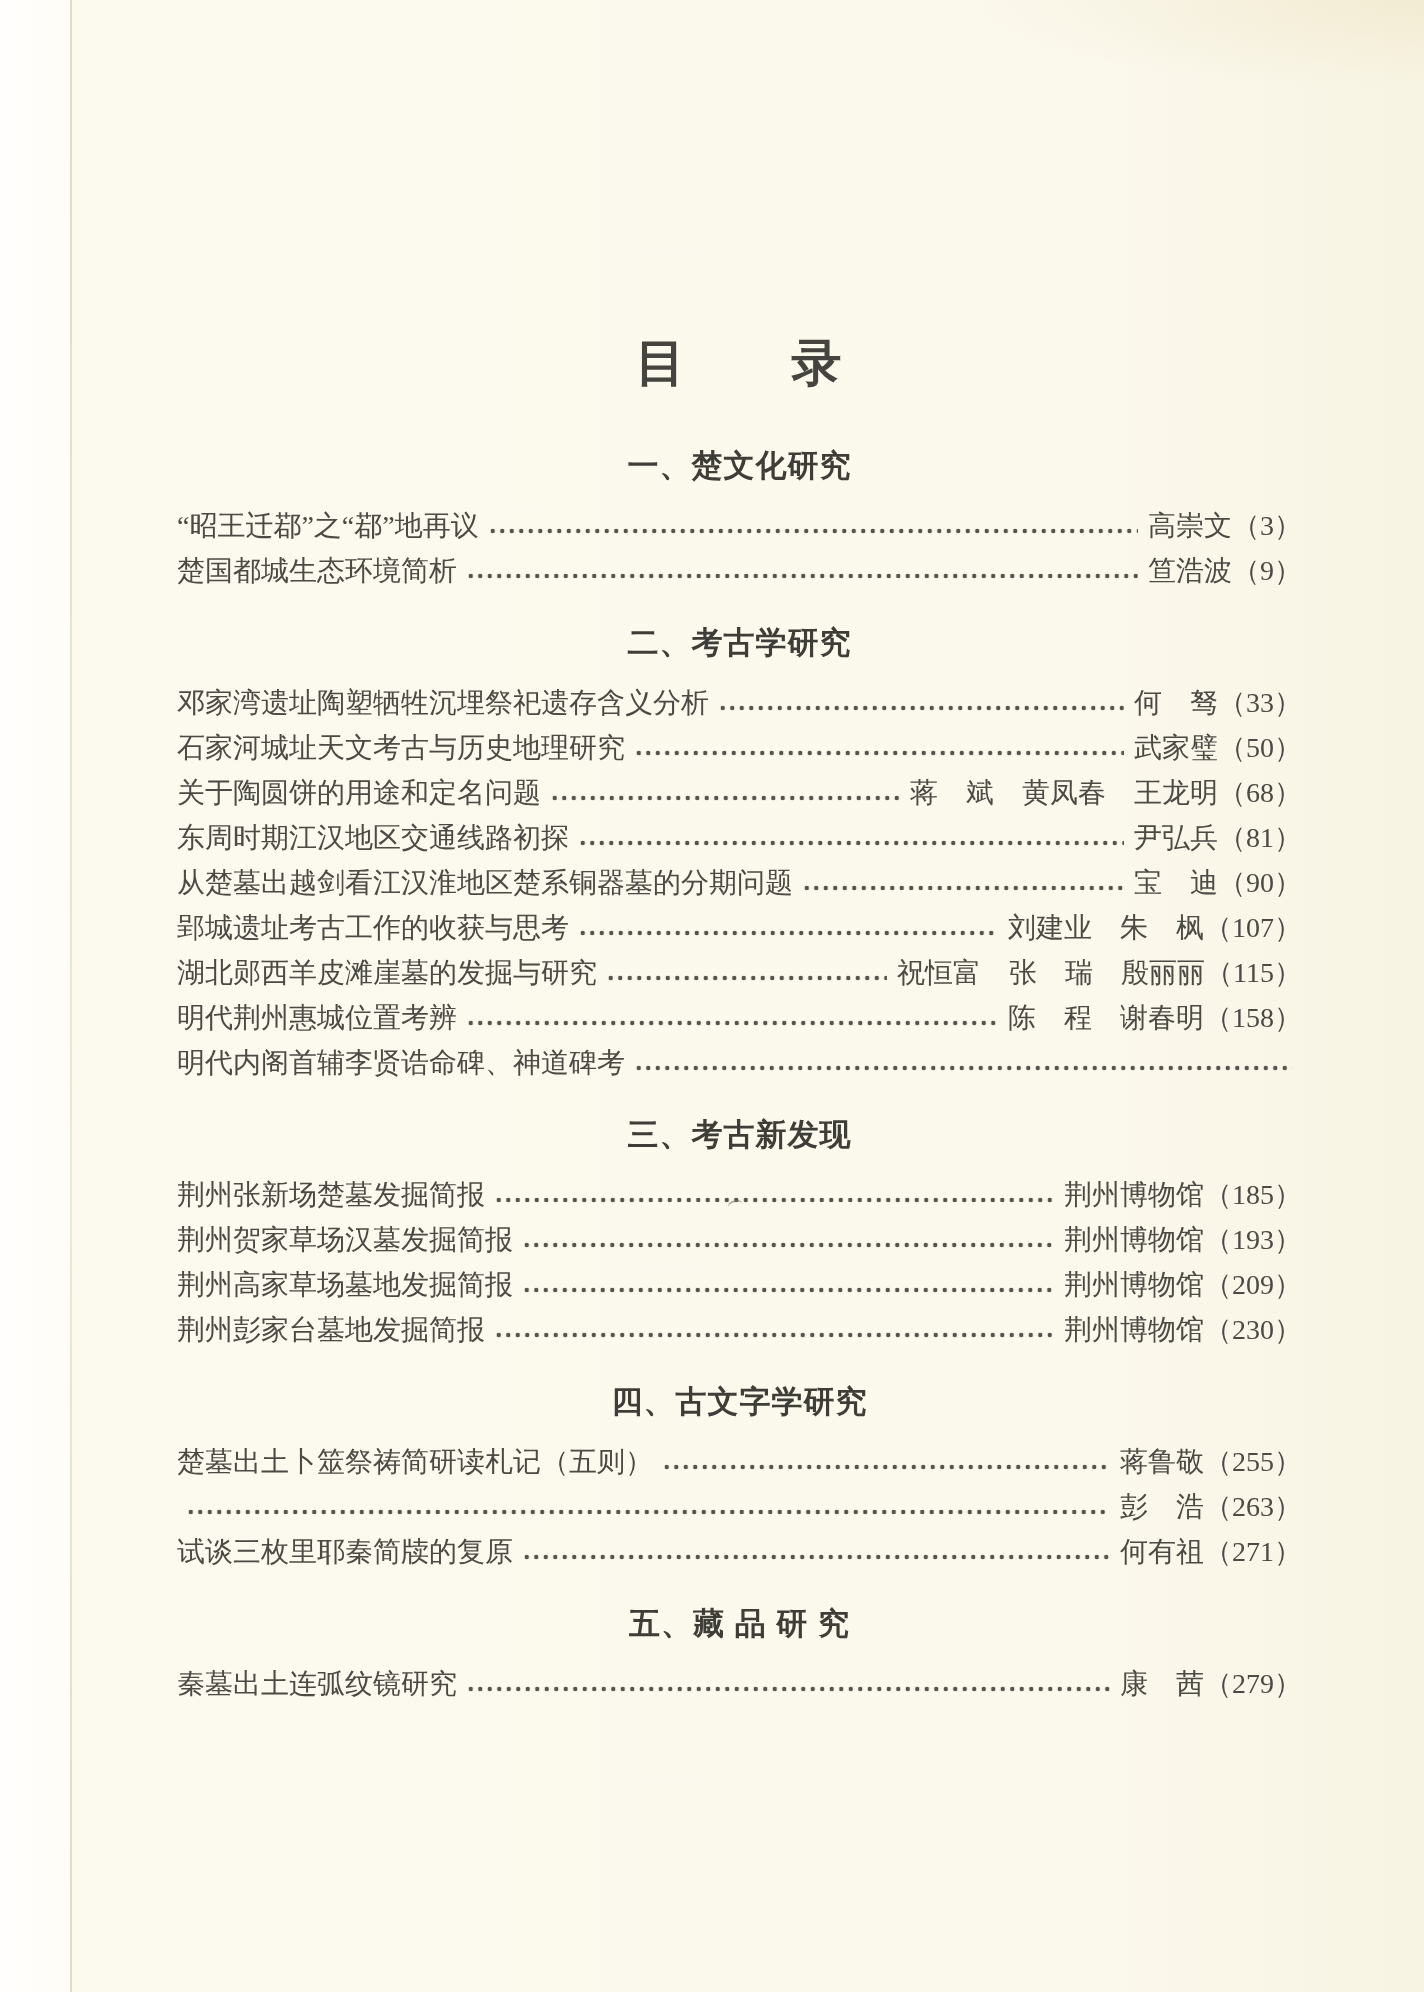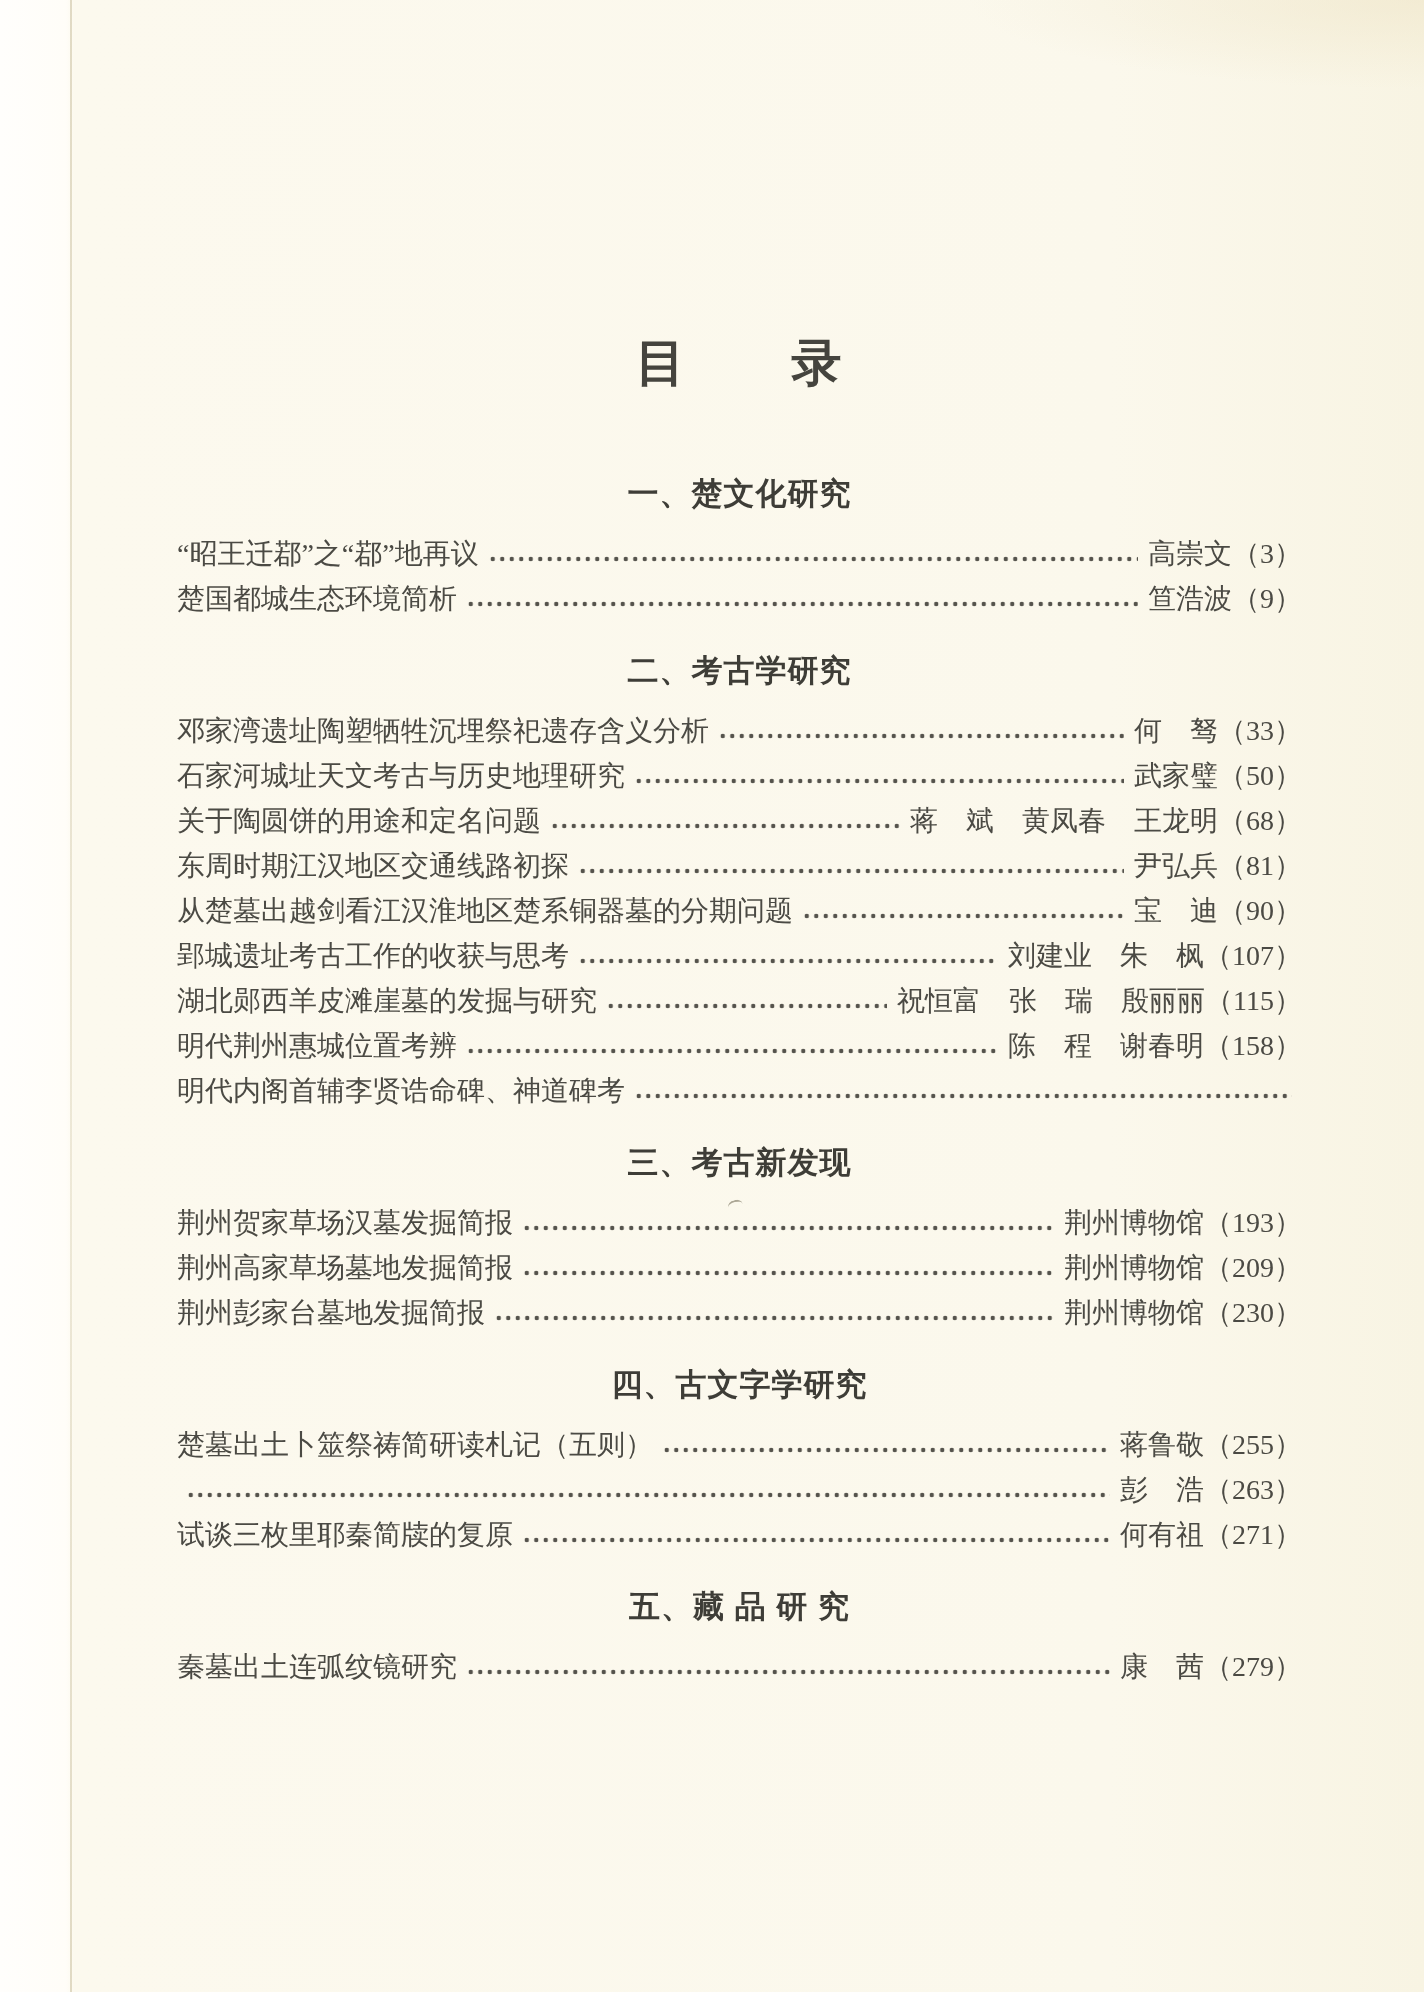--- a/index.html
+++ b/index.html
@@ -27,21 +27,21 @@
     margin:0;padding-top:337px;
     font-size:50px;line-height:52px;font-weight:700;
     text-align:center;letter-spacing:2px;color:#45443e;
   }
   .section-heading{
     margin:33px 0 0 0;
     font-family:"Liberation Sans","DejaVu Sans",sans-serif;
     font-weight:700;font-size:31px;line-height:34px;
     text-align:center;color:#3e3d37;letter-spacing:1px;
   }
-  .section-heading.first{margin-top:88px}
+  .section-heading.first{margin-top:60px}
   .entries{margin-top:20px}
   .entry{
     display:flex;align-items:stretch;
     height:45px;line-height:45px;font-size:28px;white-space:nowrap;
   }
   .entry-title{flex:0 0 auto}
   .leader{
     flex:1 1 auto;margin:0 10px 0 9px;
     background-image:radial-gradient(circle,#55534c 1.9px,rgba(85,83,76,0) 2.5px);
     background-size:9.5px 9.5px;background-repeat:repeat-x;
@@ -118,20 +118,25 @@
             <span class="entry-right"><span>陈　程　谢春明</span><span>（158）</span></span>
           </div>
           <div class="entry">
             <span class="entry-title">明代内阁首辅李贤诰命碑、神道碑考</span>
             <span class="leader"></span>
           </div>
         </div>
         <div class="section-heading">三、考古新发现</div>
         <div class="entries">
           <div class="entry">
+            <span class="entry-title">荆州张新场楚墓发掘简报</span>
+            <span class="leader"></span>
+            <span class="entry-right"><span>荆州博物馆</span><span>（185）</span></span>
+          </div>
+          <div class="entry">
             <span class="entry-title">荆州贺家草场汉墓发掘简报</span>
             <span class="leader"></span>
             <span class="entry-right"><span>荆州博物馆</span><span>（193）</span></span>
           </div>
           <div class="entry">
             <span class="entry-title">荆州高家草场墓地发掘简报</span>
             <span class="leader"></span>
             <span class="entry-right"><span>荆州博物馆</span><span>（209）</span></span>
           </div>
           <div class="entry">

